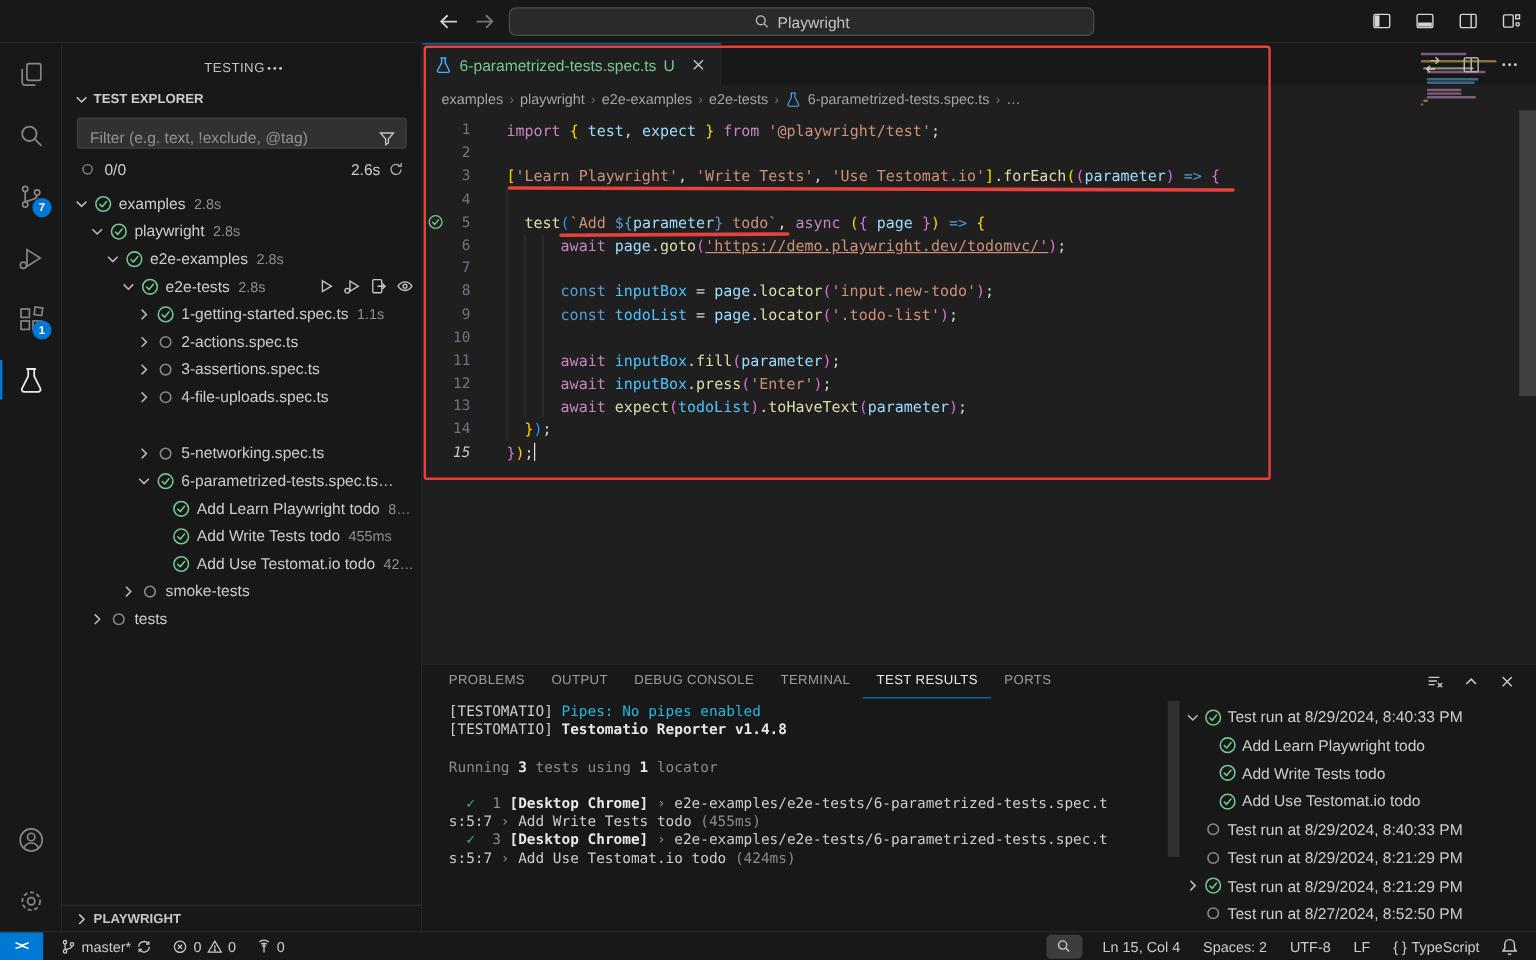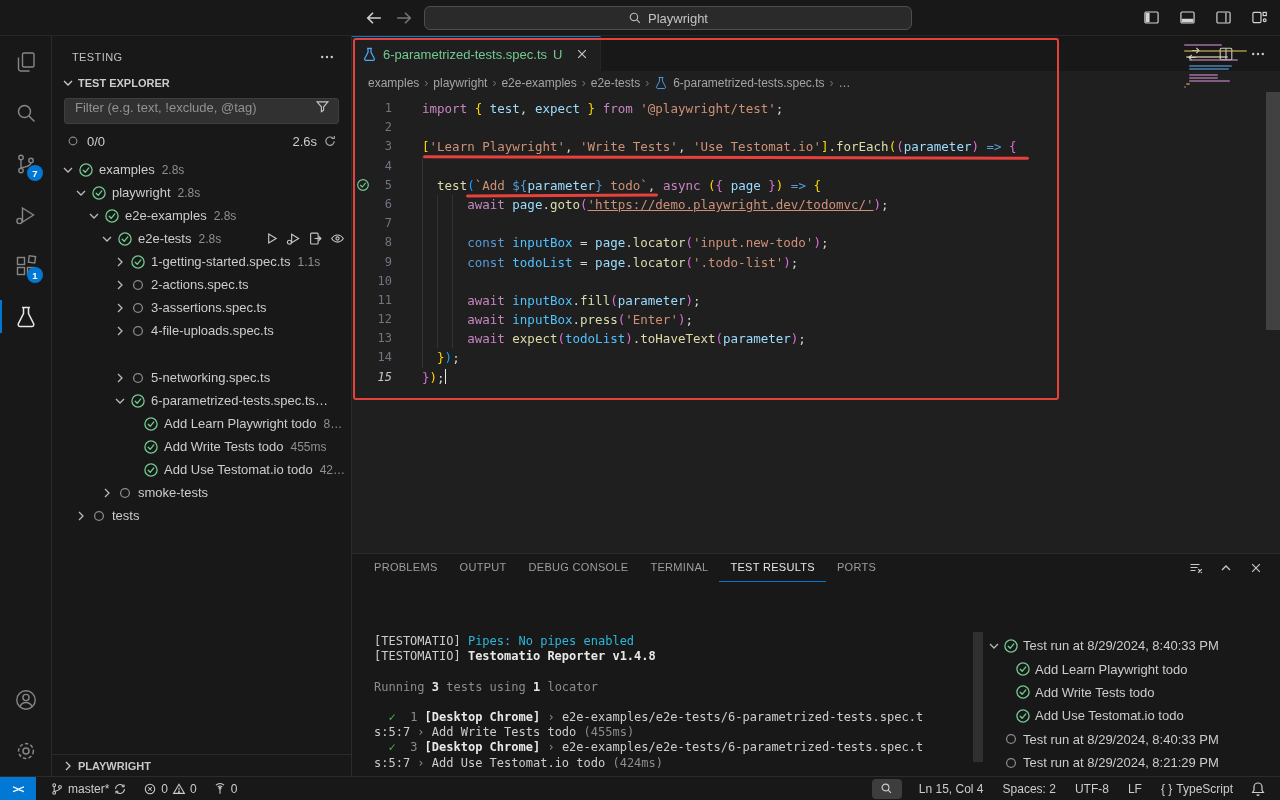--- a/index.html
+++ b/index.html
@@ -28,27 +28,27 @@
   .ab-item{height:51px;display:flex;align-items:center;justify-content:center;position:relative;color:#868686;cursor:pointer;}
   .ab-item .ico{width:24px;height:24px;}
   .ab-item.active{color:#e7e7e7;}
   .ab-item.active::before{content:"";position:absolute;left:0;top:9px;bottom:9px;width:2px;background:#0078d4;}
   .badge{position:absolute;right:8px;bottom:8px;min-width:16px;height:16px;border-radius:9px;background:#0078d4;
          color:#fff;font-size:9.5px;font-weight:bold;display:flex;align-items:center;justify-content:center;padding:0 3px;}
   .ab-spacer{flex:1;}
 
   
   .sidebar{width:300px;background:#181818;border-right:1px solid #2b2b2b;position:relative;font-size:13px;}
-  .sb-title{display:flex;align-items:center;justify-content:space-between;padding:13px 16px 7px 20px;
+  .sb-title{display:flex;align-items:center;justify-content:center;padding:13px 16px 7px 20px;
             font-size:11px;letter-spacing:.4px;color:#c2c2c2;}
   .sb-title .ico{width:16px;height:16px;color:#cccccc;}
   .sb-section{display:flex;align-items:center;gap:2px;padding:2px 8px;height:22px;font-size:11px;font-weight:bold;color:#cccccc;}
   .sb-section .ico{width:16px;height:16px;color:#cccccc;}
   .filterbox{margin:4px 12px 6px 12px;height:26px;background:#313131;border:1px solid #3e3e3e;border-radius:3px;
-             display:flex;align-items:flex-start;padding:0 8px;}
+             display:flex;align-items:flex-end;padding:0 8px;}
   .filterbox input{flex:1;background:transparent;border:none;outline:none;color:#cccccc;font-size:13px;
                    font-family:"Liberation Sans",sans-serif;}
   .filterbox input::placeholder{color:#919191;}
   .filterbox .ico{width:15px;height:15px;color:#c5c5c5;}
   .sb-summary{display:flex;align-items:center;padding:0 14px 0 14px;height:22px;margin-bottom:6px;}
   .sb-summary .cnt{margin-left:7px;color:#cccccc;}
   .sb-summary .right{margin-left:auto;display:flex;align-items:center;gap:6px;color:#cccccc;}
   .sb-summary .ico{width:14px;height:14px;color:#a9a9a9;}
   .trow{display:flex;align-items:center;height:23px;padding-right:6px;cursor:pointer;white-space:nowrap;overflow:hidden;}
   .tch{width:16px;height:16px;color:#b9b9b9;flex:none;}
@@ -94,21 +94,21 @@
   .vscroll{position:absolute;top:56px;right:0;width:14px;height:238px;background:rgba(121,121,121,.38);}
 
   
   .red-rect{position:absolute;left:1px;top:2px;width:706px;height:362px;border:2.5px solid #e6413c;border-radius:3px;
             pointer-events:none;z-index:30;}
   .red-line{position:absolute;height:2.5px;background:#e6413c;border-radius:2px;pointer-events:none;z-index:30;}
   .red-line.u1{left:71px;top:120px;width:606px;transform:rotate(.15deg);}
   .red-line.u2{left:114px;top:158px;width:192px;transform:rotate(-.3deg);}
 
   
-  .panel{height:223px;background:#181818;border-top:1px solid #2b2b2b;display:flex;flex-direction:column;position:relative;gap:48px;}
+  .panel{height:223px;background:#181818;border-top:1px solid #2b2b2b;display:flex;flex-direction:column;position:relative;}
   .panel-head{height:28px;display:flex;align-items:center;padding-left:11px;}
   .ptab{padding:0 11px;height:28px;line-height:26px;font-size:11px;letter-spacing:.3px;color:#9d9d9d;cursor:pointer;}
   .ptab.active{color:#e7e7e7;border-bottom:1.5px solid #0078d4;}
   .panel-actions{margin-left:auto;display:flex;gap:14px;padding-right:16px;color:#c9c9c9;}
   .panel-actions .ico{width:16px;height:16px;}
   .panel-body{flex:1;display:flex;min-height:0;}
   .output{flex:1;padding:4px 0 0 22px;font-family:"DejaVu Sans Mono",monospace;font-size:12px;position:relative;overflow:hidden;}
   .oline{height:15.2px;line-height:15.2px;white-space:pre;}
   .o-t{color:#cccccc;}.o-tb{color:#e8e8e8;font-weight:bold;}.o-dim{color:#8c8c8c;}
   .o-cyan{color:#29b8db;}.o-green{color:#3fb950;}

